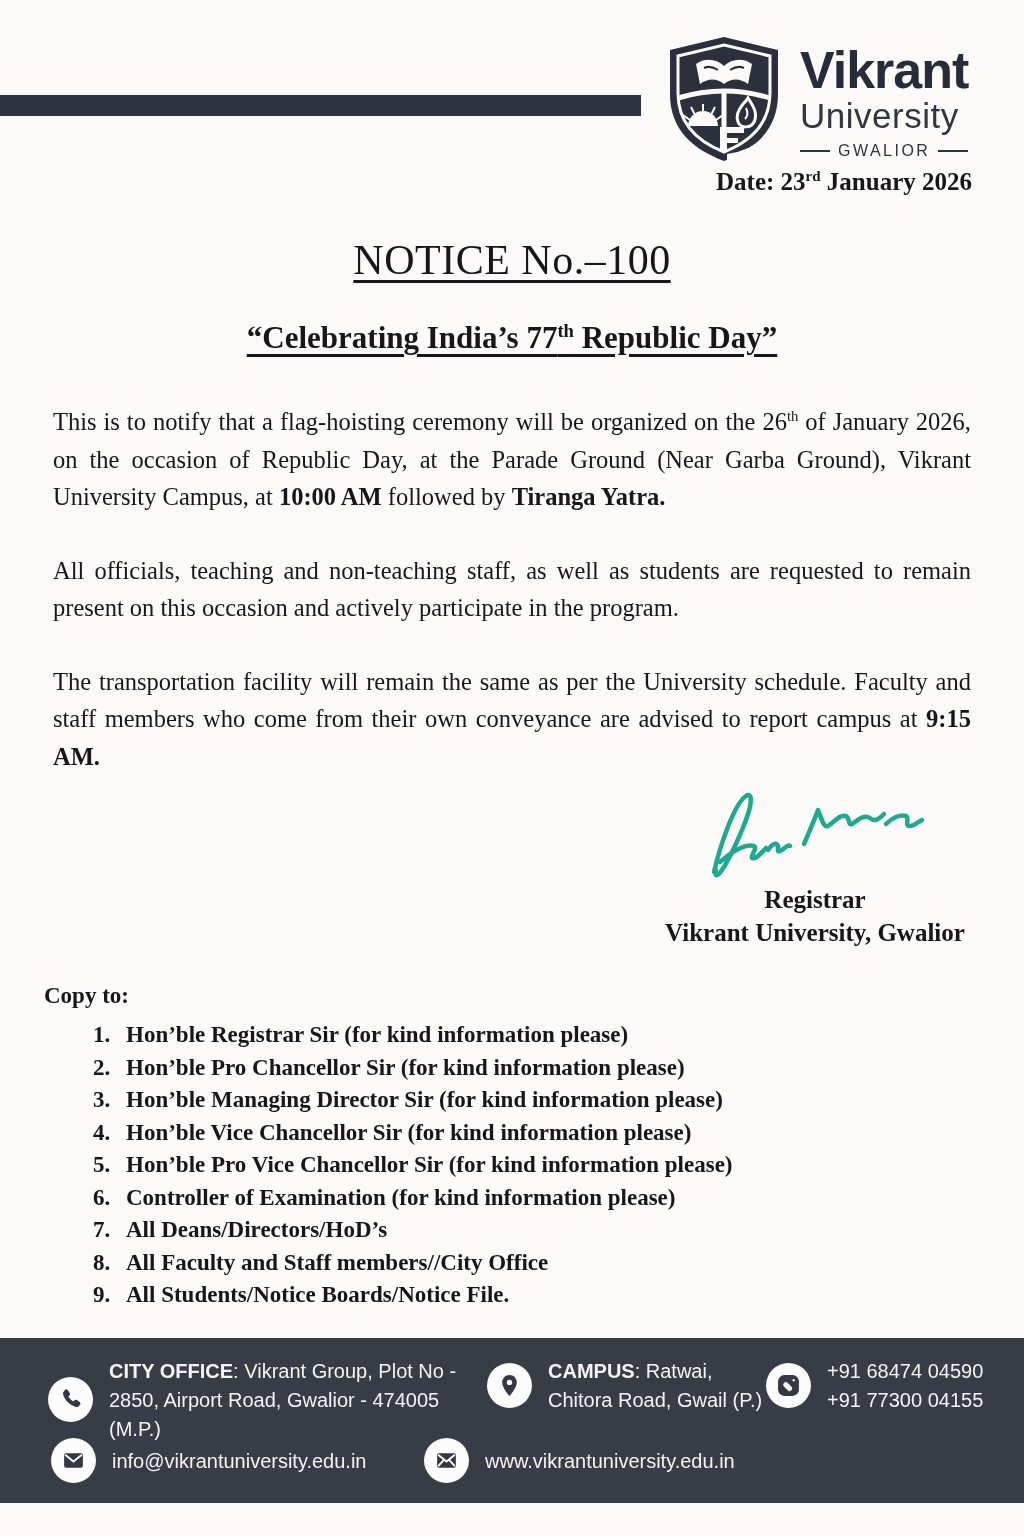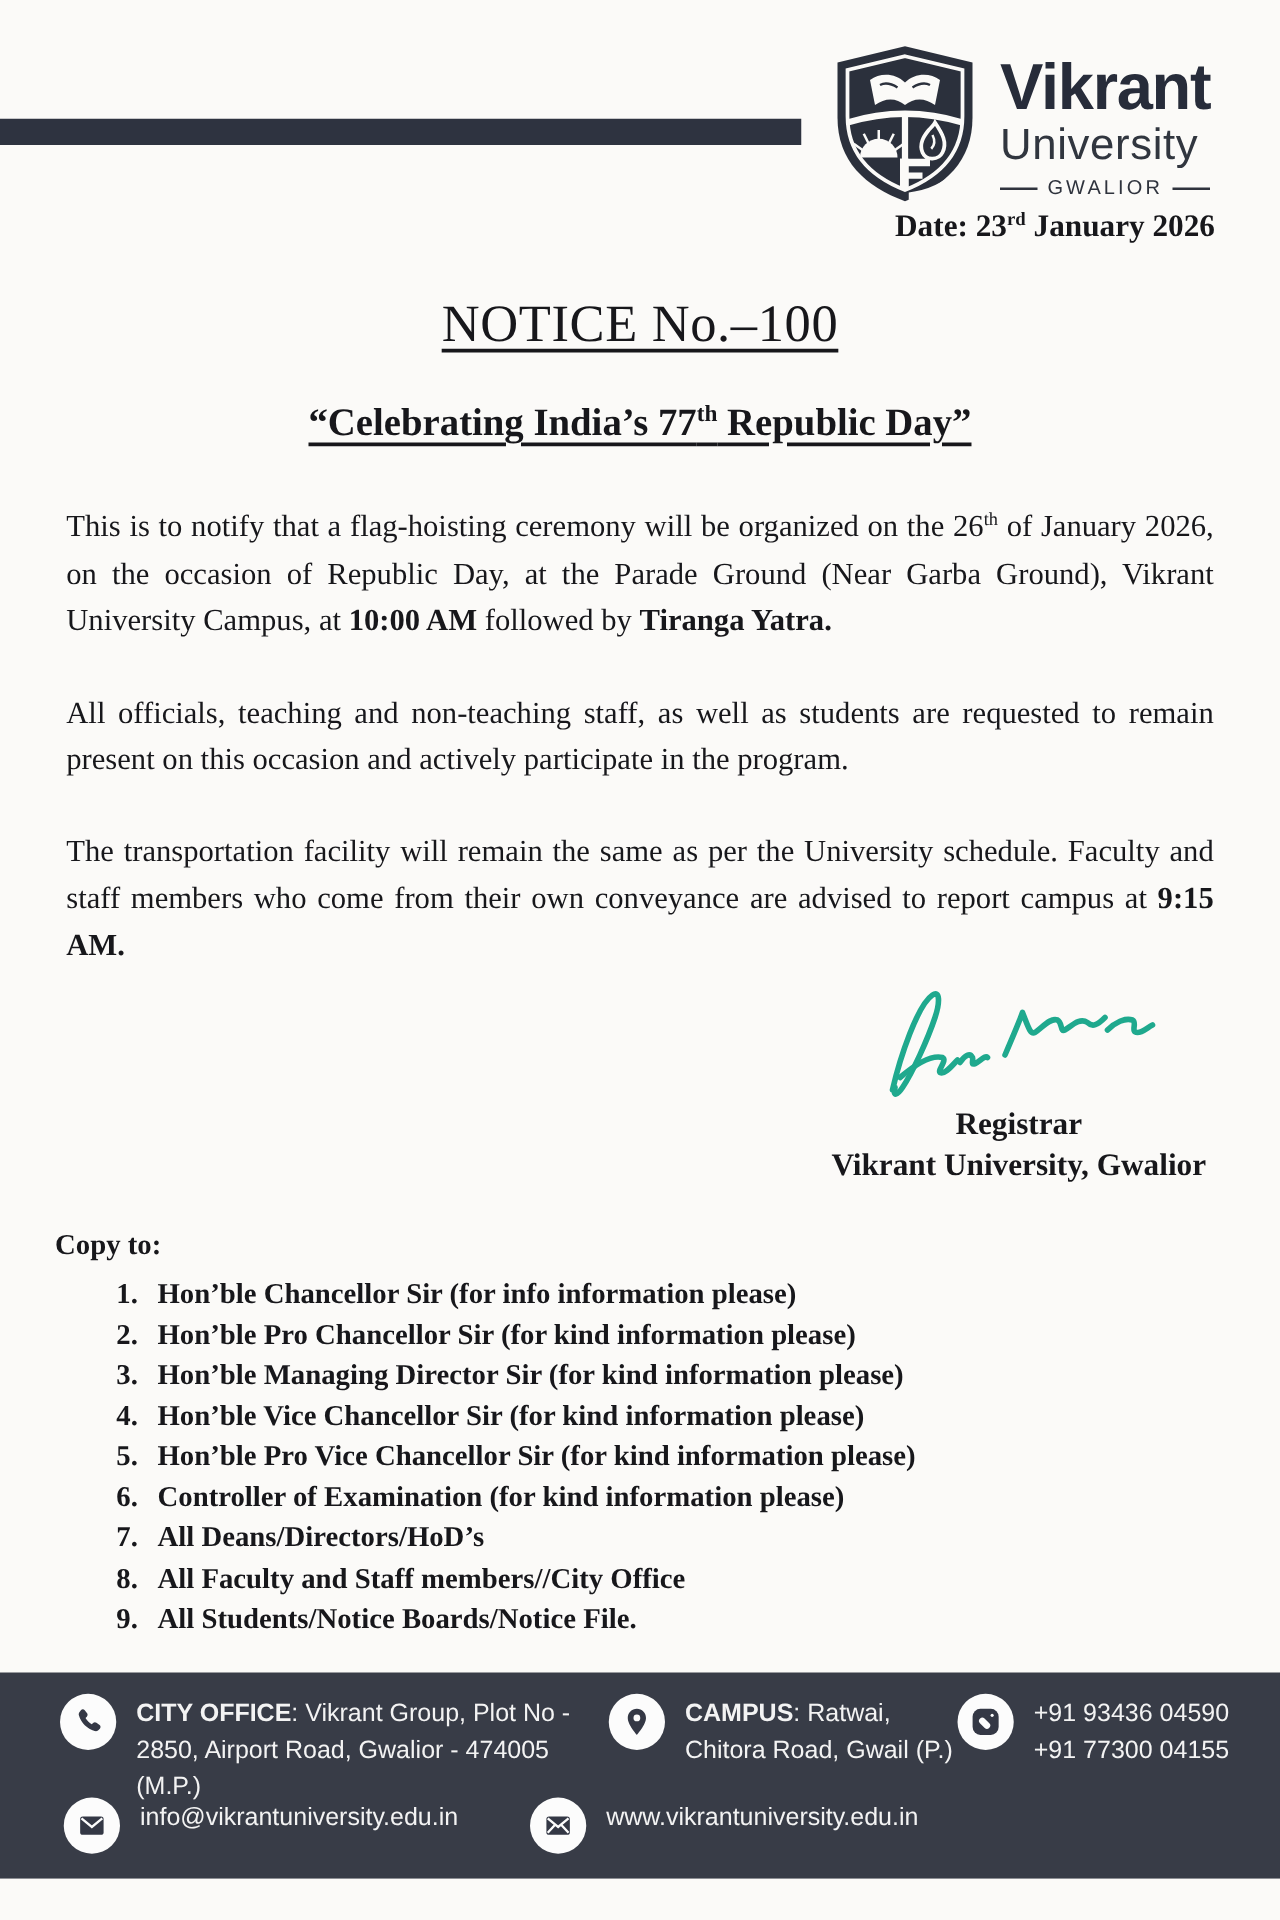--- a/index.html
+++ b/index.html
@@ -38,21 +38,21 @@
   .sig-role, .sig-org { font-size:25px; font-weight:bold; line-height:1.3; }
 
   .copy-block { position:absolute; left:44px; top:983px; }
   .copy-label { font-size:23px; font-weight:bold; }
   .copy-list { margin:10px 0 0 0; padding-left:72px; list-style:decimal; font-size:23px; font-weight:bold; }
   .copy-list li { line-height:32.5px; padding-left:10px; }
 
   
   .footer { position:absolute; left:0; top:1338px; width:1024px; height:165px; background:#383c47;
             font-family:"Liberation Sans", sans-serif; color:#f3f3f3; font-size:20px; }
-  .f-item { position:absolute; display:flex; gap:16px; align-items:flex-start; }
+  .f-item { position:absolute; display:flex; gap:16px; align-items:center; }
   .f-icon { width:45px; height:45px; border-radius:50%; background:#fcfcfc; flex:0 0 45px;
             display:flex; align-items:center; justify-content:center; }
   .f-icon svg { width:25px; height:25px; }
   .f-text { line-height:29px; padding-top:2px; }
   .pos-city   { left:48px;  top:17px;  width:420px; }
   .pos-campus { left:487px; top:17px;  width:280px; }
   .pos-phone  { left:766px; top:17px;  width:240px; }
   .pos-email  { left:51px;  top:100px; }
   .pos-web    { left:424px; top:100px; }
   .bottom-white { position:absolute; left:0; top:1503px; width:1024px; height:33px; background:#fbfaf8; }
@@ -123,21 +123,21 @@
         <path d="M186 38 C192 32 200 28 206 30 C210 32 204 40 210 40 C214 40 218 36 222 34"></path>
       </g>
     </svg>
     <div class="sig-role">Registrar</div>
     <div class="sig-org">Vikrant University, Gwalior</div>
   </div>
 
   <div class="copy-block">
     <div class="copy-label">Copy to:</div>
     <ol class="copy-list">
-        <li>Hon’ble Chancellor Sir (for info information please)</li>
+        <li>Hon’ble Registrar Sir (for kind information please)</li>
         <li>Hon’ble Pro Chancellor Sir (for kind information please)</li>
         <li>Hon’ble Managing Director Sir (for kind information please)</li>
         <li>Hon’ble Vice Chancellor Sir (for kind information please)</li>
         <li>Hon’ble Pro Vice Chancellor Sir (for kind information please)</li>
         <li>Controller of Examination (for kind information please)</li>
         <li>All Deans/Directors/HoD’s</li>
         <li>All Faculty and Staff members//City Office</li>
         <li>All Students/Notice Boards/Notice File.</li>
       </ol>
   </div>
@@ -164,21 +164,21 @@
 
     <div class="f-item pos-phone">
       <div class="f-icon">
         <svg viewBox="0 0 24 24">
           <rect x="2" y="2" width="20" height="20" rx="6" fill="#343845"></rect>
           <rect x="8.2" y="7.2" width="5" height="10" rx="2.4" fill="#fcfcfc" transform="rotate(-45 12 12)"></rect>
           <circle cx="17" cy="7" r="1.2" fill="#fcfcfc"></circle>
         </svg>
       </div>
       <div class="f-text">
-        <div>+91 93436 04590</div>
+        <div>+91 68474 04590</div>
         <div>+91 77300 04155</div>
       </div>
     </div>
 
     <div class="f-item pos-email">
       <div class="f-icon">
         <svg viewBox="0 0 24 24">
           <rect x="3" y="5" width="18" height="14" rx="2" fill="#343845"></rect>
           <path d="M4 6.5 L12 13 L20 6.5" fill="none" stroke="#fcfcfc" stroke-width="1.8"></path>
         </svg>

